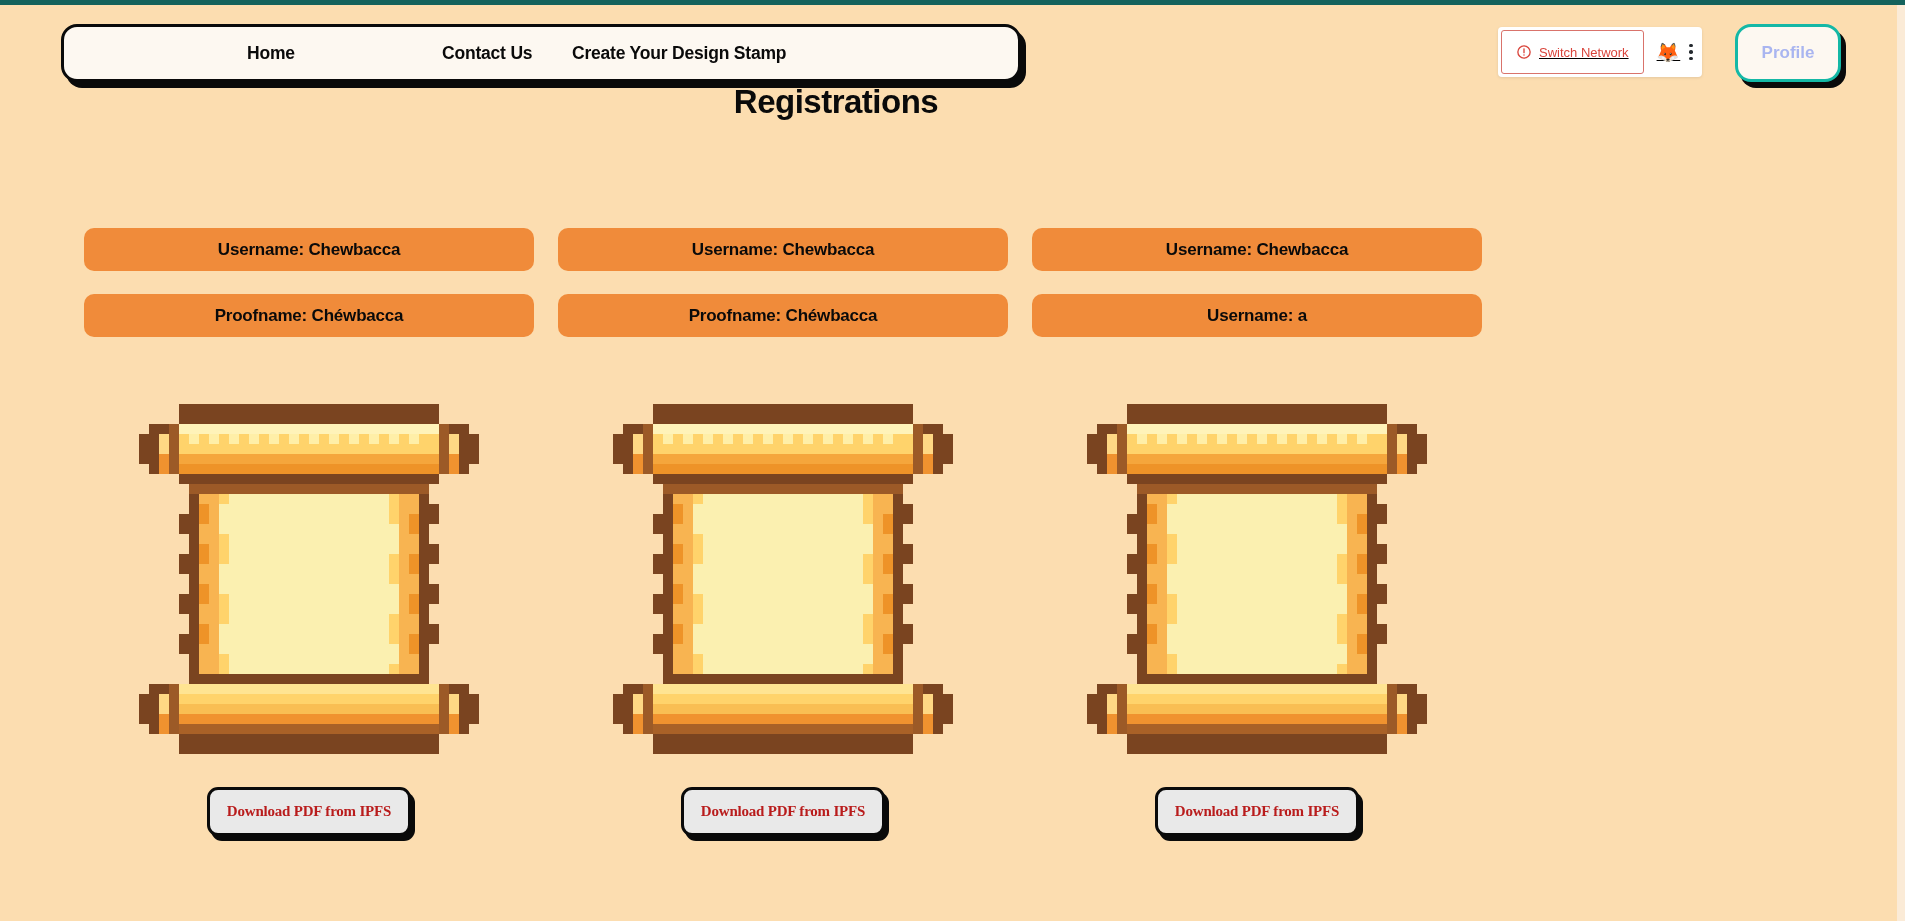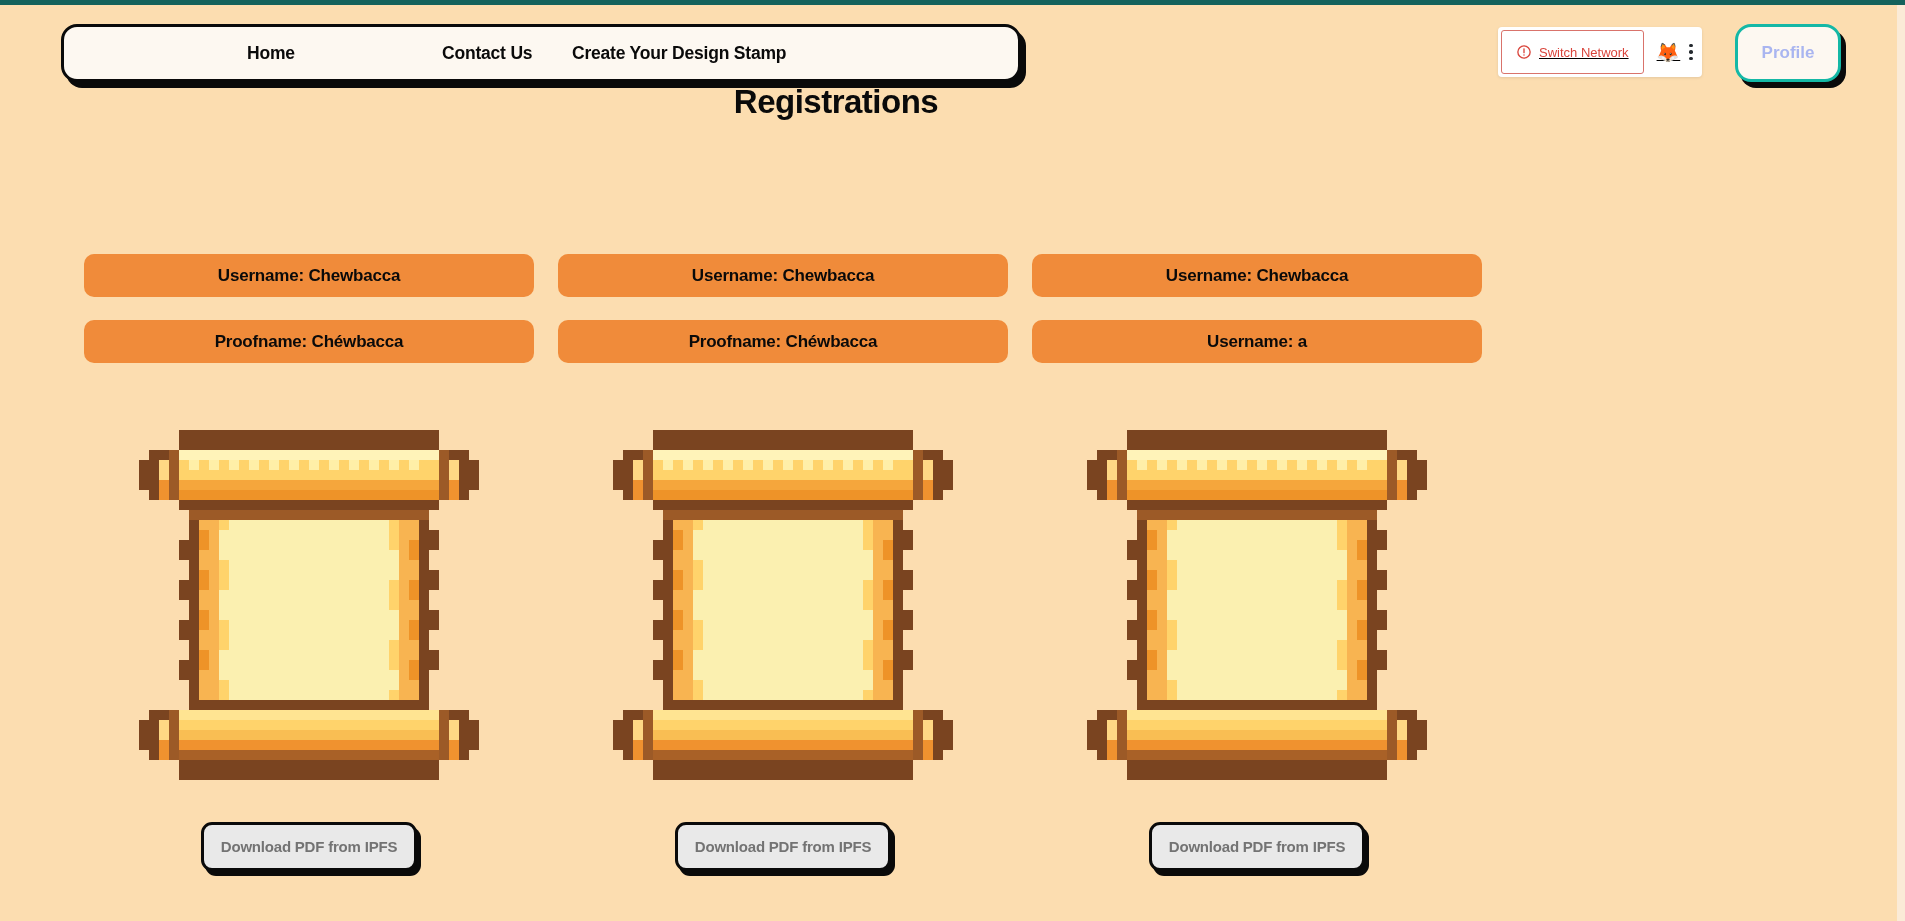--- a/index.html
+++ b/index.html
@@ -163,21 +163,21 @@
     text-align: center;
     font-size: 33px;
     font-weight: bold;
     color: #0A0A0A;
     letter-spacing: -0.5px;
   }
 
   
   .cards {
     position: absolute;
-    top: 254px;
+    top: 228px;
     left: 0;
     width: 1566px;
     display: flex;
     justify-content: center;
     gap: 24px;
   }
   .card {
     width: 450px;
     display: flex;
     flex-direction: column;
@@ -201,30 +201,30 @@
   
   .scroll-art {
     margin-top: 57px;
     width: 340px;
     height: 360px;
     display: block;
     image-rendering: pixelated;
   }
 
   .dl-btn {
-    margin-top: 42px;
+    margin-top: 33px;
     padding: 13px 17px;
     background: #E9E9E9;
     border: 3px solid #0A0A0A;
     border-radius: 11px;
     box-shadow: 4px 5px 0 #0A0A0A;
     font-size: 15px;
     font-weight: bold;
-    color: #737373;
-    font-family: Liberation Sans, sans-serif;
+    color: #b91c1c;
+    font-family: Liberation Serif, serif;
     cursor: pointer;
     letter-spacing: -0.2px;
   }
 
   
   .scrollbar-track {
     position: absolute;
     top: 5px; right: 0;
     width: 8px;
     height: 916px;

